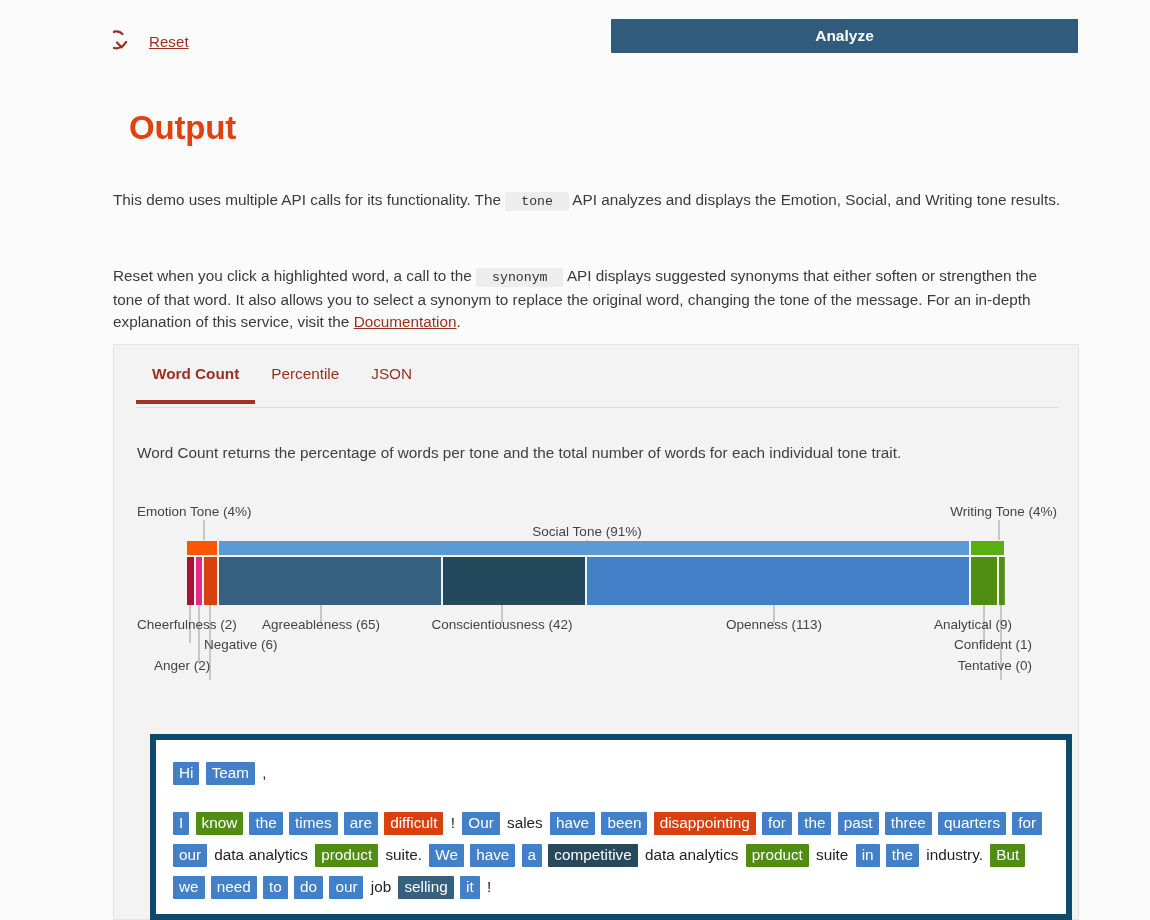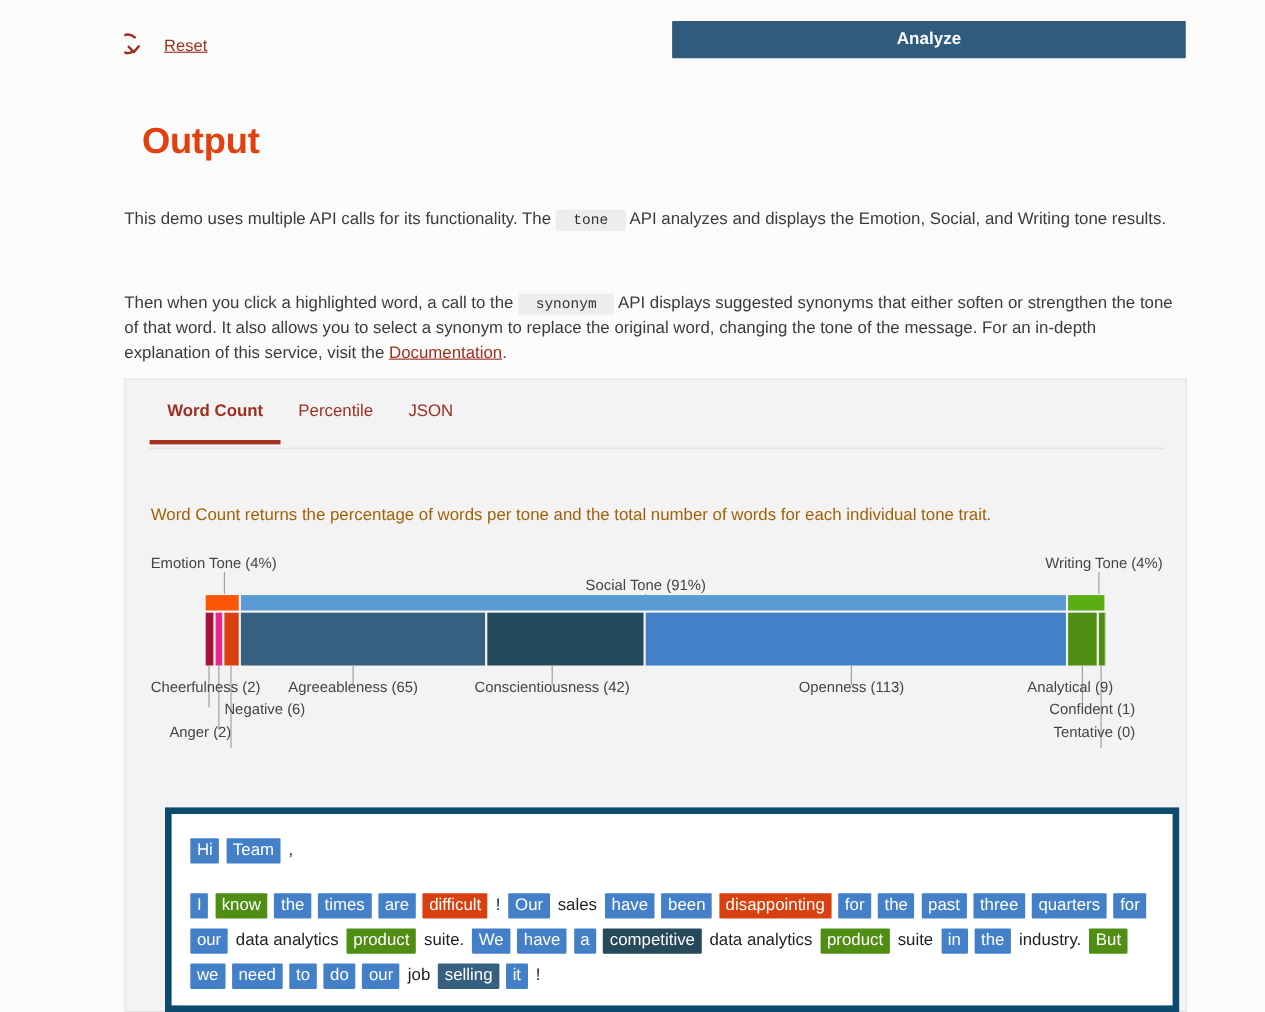--- a/index.html
+++ b/index.html
@@ -135,23 +135,22 @@
     left: 0; right: 0;
     bottom: -1px;
     height: 4px;
     background: #a33221;
   }
   .card-desc {
     position: absolute;
     left: 23px;
     top: 99px;
     font-size: 15.3px;
-    color: #a16207;
+    color: #404040;
     width: 900px;
-    margin-top: 16px;
   }
 
   
   .chart {
     position: absolute;
     left: 0;
     top: 150px;
     width: 966px;
     height: 185px;
   }
@@ -225,21 +224,21 @@
 
 <h1 class="page-title">Output</h1>
 
 <p class="para p1">
   <span>This demo uses multiple API calls for its functionality. The</span>
   <code class="inline">tone</code>
   <span>API analyzes and displays the Emotion, Social, and Writing tone results.</span>
 </p>
 
 <p class="para p2">
-  <span>Then when you click a highlighted word, a call to the</span>
+  <span>Reset when you click a highlighted word, a call to the</span>
   <code class="inline">synonym</code>
   <span>API displays suggested synonyms that either soften or strengthen the tone of that word. It also allows you to select a synonym to replace the original word, changing the tone of the message. For an in-depth explanation of this service, visit the</span>
   <a href="#" class="doclink">Documentation</a><span>.</span>
 </p>
 
 <div class="card">
 
   <div class="tabs">
     <div class="tab active">Word Count</div>
     <div class="tab">Percentile</div>

